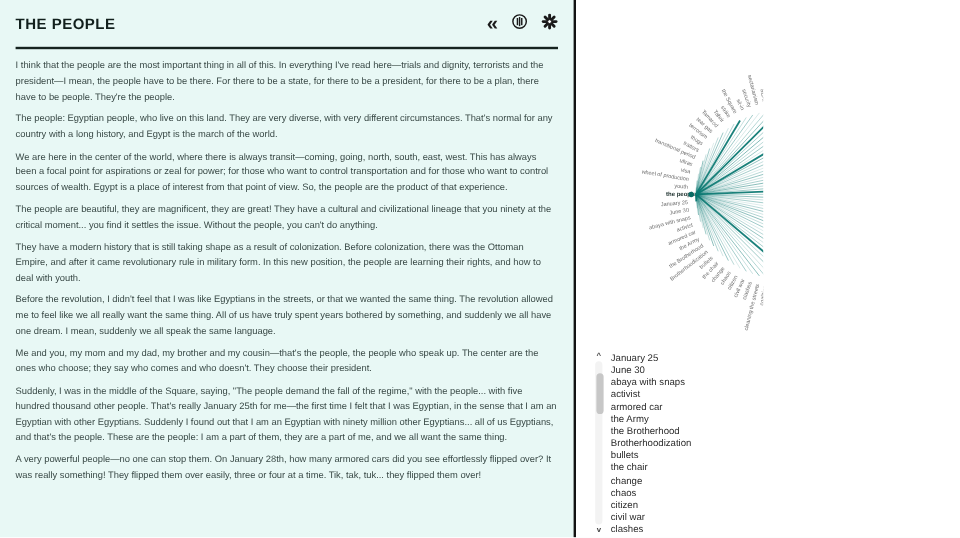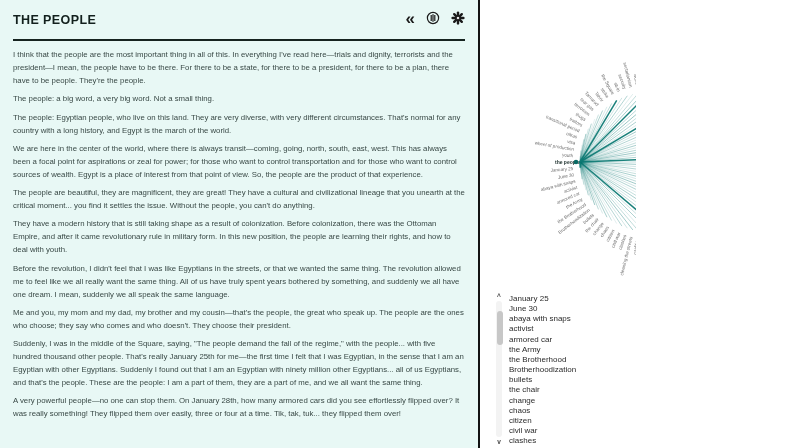--- a/index.html
+++ b/index.html
@@ -68,27 +68,26 @@
             </g>
             <circle cx="7" cy="7" r="1.6" fill="#ffffff"></circle>
             <circle cx="7" cy="7" r="1.6" fill="none" stroke="#1a1a1a" stroke-width="0.8"></circle>
           </svg>
         </span>
       </div>
     </div>
     <div id="header-rule"></div>
     <div id="paragraphs">
         <p class="para">I think that the people are the most important thing in all of this. In everything I've read here—trials and dignity, terrorists and the president—I mean, the people have to be there. For there to be a state, for there to be a president, for there to be a plan, there have to be people. They're the people.</p>
-        <p class="para">The people: a big word, a very big word. Not a small thing.</p>
         <p class="para">The people: Egyptian people, who live on this land. They are very diverse, with very different circumstances. That's normal for any country with a long history, and Egypt is the march of the world.</p>
         <p class="para">We are here in the center of the world, where there is always transit—coming, going, north, south, east, west. This has always been a focal point for aspirations or zeal for power; for those who want to control transportation and for those who want to control sources of wealth. Egypt is a place of interest from that point of view. So, the people are the product of that experience.</p>
-        <p class="para">The people are beautiful, they are magnificent, they are great! They have a cultural and civilizational lineage that you unearth at the critical moment... you find it settles the issue. Without the people, you can't do anything.</p>
+        <p class="para">The people are beautiful, they are magnificent, they are great! They have a cultural and civilizational lineage that you ninety at the critical moment... you find it settles the issue. Without the people, you can't do anything.</p>
         <p class="para">They have a modern history that is still taking shape as a result of colonization. Before colonization, there was the Ottoman Empire, and after it came revolutionary rule in military form. In this new position, the people are learning their rights, and how to deal with youth.</p>
         <p class="para">Before the revolution, I didn't feel that I was like Egyptians in the streets, or that we wanted the same thing. The revolution allowed me to feel like we all really want the same thing. All of us have truly spent years bothered by something, and suddenly we all have one dream. I mean, suddenly we all speak the same language.</p>
-        <p class="para">Me and you, my mom and my dad, my brother and my cousin—that's the people, the great who speak up. The people are the ones who choose; they say who comes and who doesn't. They choose their president.</p>
+        <p class="para">Me and you, my mom and my dad, my brother and my cousin—that's the people, the people who speak up. The center are the ones who choose; they say who comes and who doesn't. They choose their president.</p>
         <p class="para">Suddenly, I was in the middle of the Square, saying, "The people demand the fall of the regime," with the people... with five hundred thousand other people. That's really January 25th for me—the first time I felt that I was Egyptian, in the sense that I am an Egyptian with other Egyptians. Suddenly I found out that I am an Egyptian with ninety million other Egyptians... all of us Egyptians, and that's the people. These are the people: I am a part of them, they are a part of me, and we all want the same thing.</p>
         <p class="para">A very powerful people—no one can stop them. On January 28th, how many armored cars did you see effortlessly flipped over? It was really something! They flipped them over easily, three or four at a time. Tik, tak, tuk... they flipped them over!</p>
       </div>
   </div>
 
   <div id="right-panel">
 
     <div id="expand-btn">
       <svg width="16" height="16" viewBox="0 0 16 16">
         <g stroke="#0a6b64" stroke-width="1.4" fill="none">

